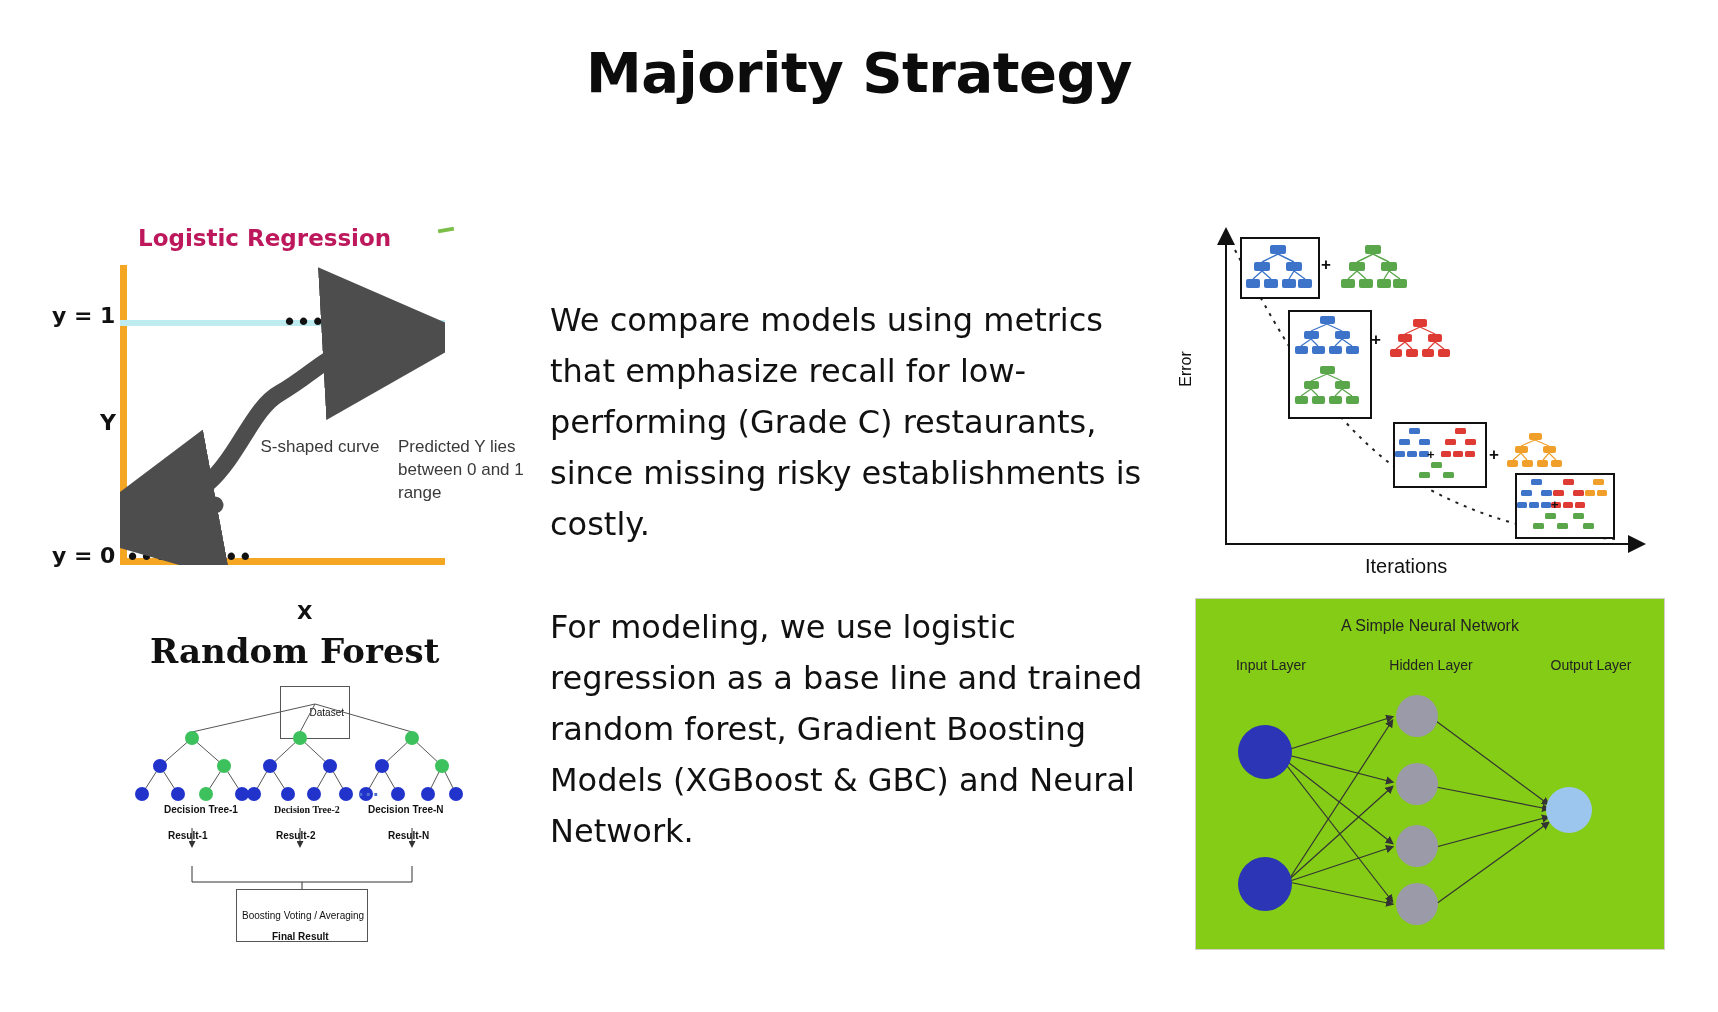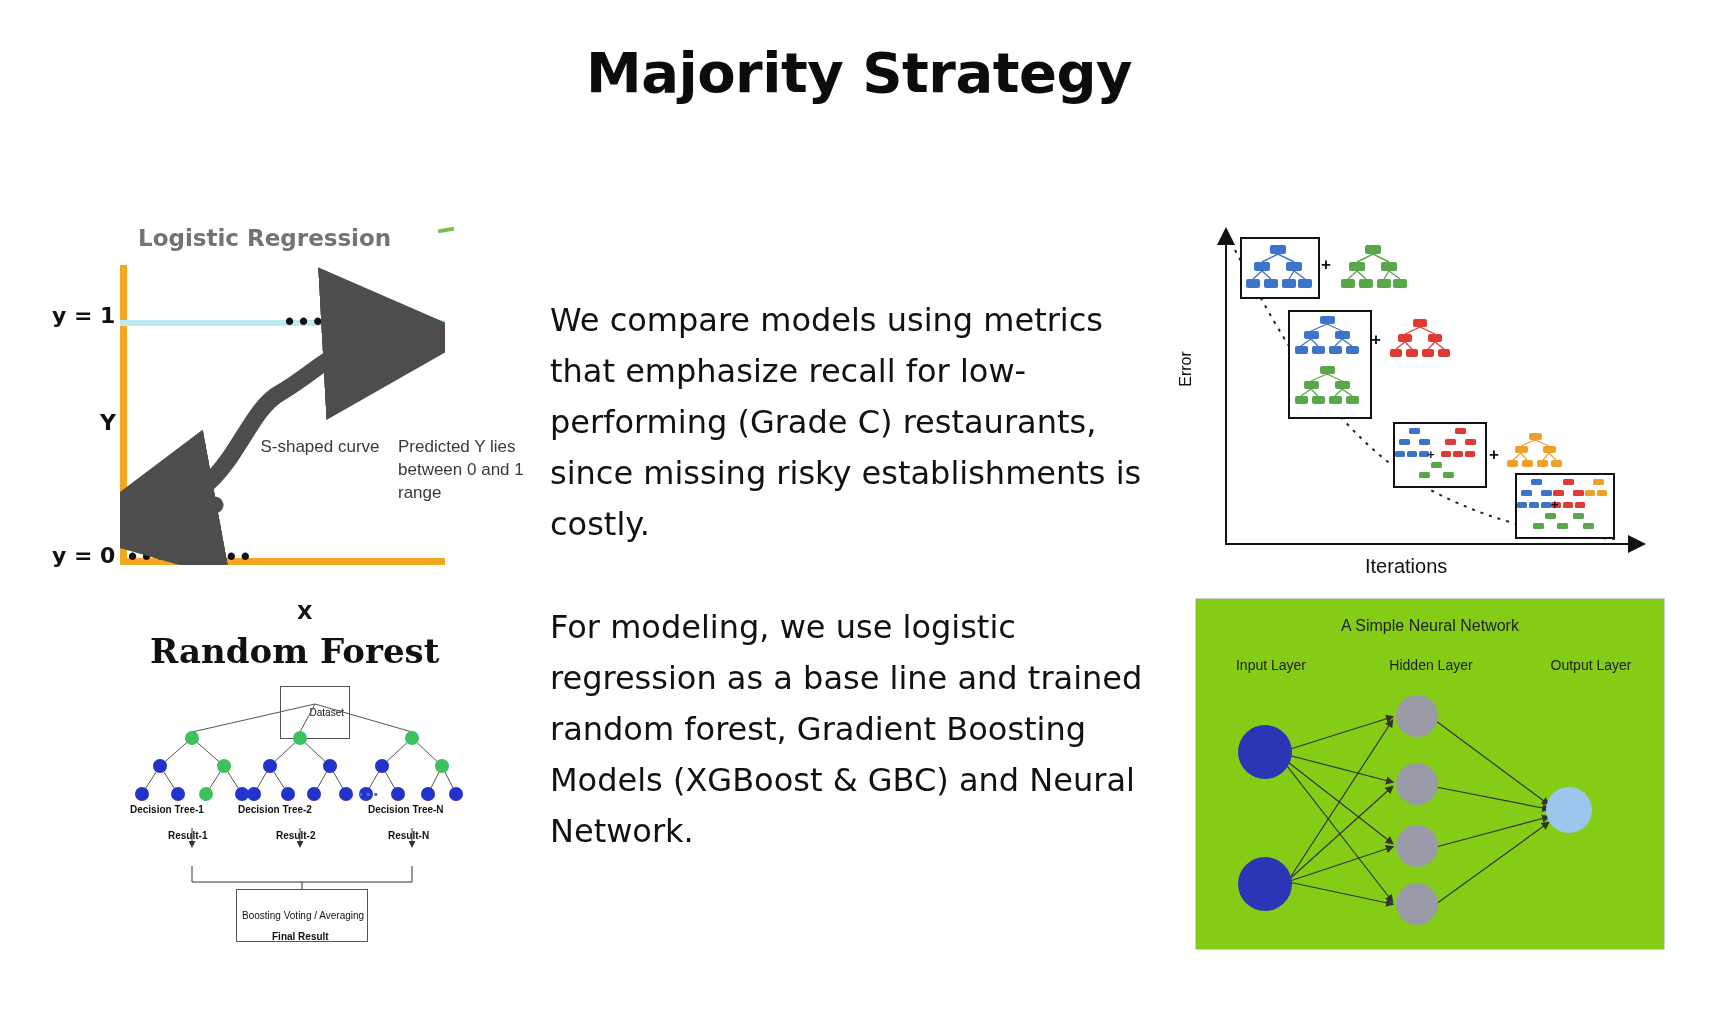--- a/index.html
+++ b/index.html
@@ -47,21 +47,21 @@
     position: relative;
     width: 450px;
     height: 390px;
   }
   .logreg-title {
     position: absolute;
     left: 118px;
     top: 0px;
     font-size: 23px;
     font-weight: bold;
-    color: #737373;
+    color: #be185d;
     font-family: "DejaVu Sans", sans-serif;
     text-align: center;
   }
   .logreg-plot {
     position: absolute;
     left: 100px;
     top: 40px;
     width: 325px;
     height: 300px;
   }
@@ -406,22 +406,22 @@
           <path d="M172 206 L 172 218" stroke="#333" stroke-width="1" marker-end="url(#smallarr)"></path>
           <defs>
             <marker id="smallarr" markerWidth="7" markerHeight="7" refX="3" refY="3.5" orient="auto">
               <path d="M0,0 L7,3.5 L0,7 z" fill="#333"></path>
             </marker>
           </defs>
         </svg>
 
         <div class="rf-dots" style="left:228px; top:92px;">...</div>
 
-        <div class="rf-lbl" style="left:0; top:118px;">Decision Tree-1</div>
-        <div class="rf-lbl" style="left:108px; top:118px;">Decision Tree-2</div>
+        <div class="rf-lbl" style="left:34px; top:118px;">Decision Tree-1</div>
+        <div class="rf-lbl" style="left:144px; top:118px;font-family:Liberation Serif, serif;">Decision Tree-2</div>
         <div class="rf-lbl" style="left:238px; top:118px;">Decision Tree-N</div>
 
         <div class="rf-lbl" style="left:38px; top:144px;">Result-1</div>
         <div class="rf-lbl" style="left:146px; top:144px;">Result-2</div>
         <div class="rf-lbl" style="left:258px; top:144px;">Result-N</div>
 
         <div class="rf-box" style="left:106px; top:203px; width:132px;">Boosting Voting / Averaging</div>
         <div class="rf-lbl" style="left:142px; top:245px;">Final Result</div>
       </div>
     </div>

